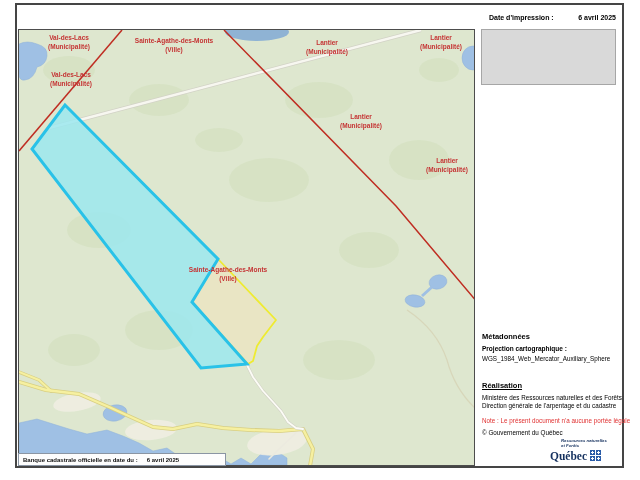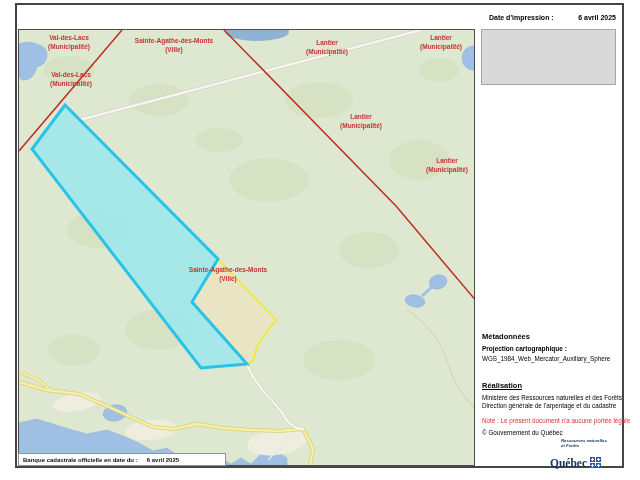--- a/index.html
+++ b/index.html
@@ -36,21 +36,21 @@
   .panel-text{position:absolute;left:482px;color:#000;white-space:nowrap;}
   .t-title{font:bold 7.5px "Liberation Sans", sans-serif;}
   .t-bold-sm{font:bold 6.5px "Liberation Sans", sans-serif;}
   .t-sm{font:6.3px "Liberation Sans", sans-serif;}
   .t-note{font:6.3px "Liberation Sans", sans-serif;color:#e03131;}
   .logo{position:absolute;left:550px;top:439px;width:74px;}
   .logo-small{
     font:italic bold 4.3px "Liberation Sans", sans-serif;color:#14305e;
     line-height:1.15;margin-left:11px;white-space:pre-line;
   }
-  .logo-row{display:flex;align-items:flex-end;margin-top:8px;}
+  .logo-row{display:flex;align-items:flex-end;margin-top:1px;}
   .logo-word{font:bold 11.5px "Liberation Serif", serif;color:#14305e;letter-spacing:0px;}
   .flag{display:grid;grid-template-columns:5px 5px;grid-gap:1px;margin-left:3px;margin-bottom:1px;}
   .flag span{
     width:5px;height:5px;display:block;
     background:
       linear-gradient(#fff,#fff) center/1px 3px no-repeat,
       linear-gradient(#fff,#fff) center/3px 1px no-repeat,
       #2a5ca8;
   }
 </style>

